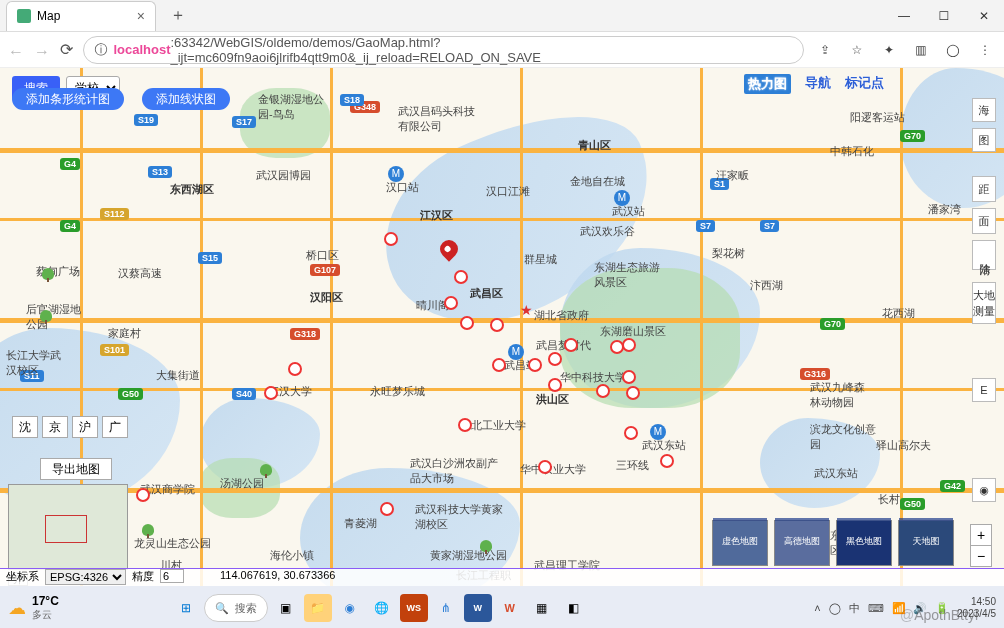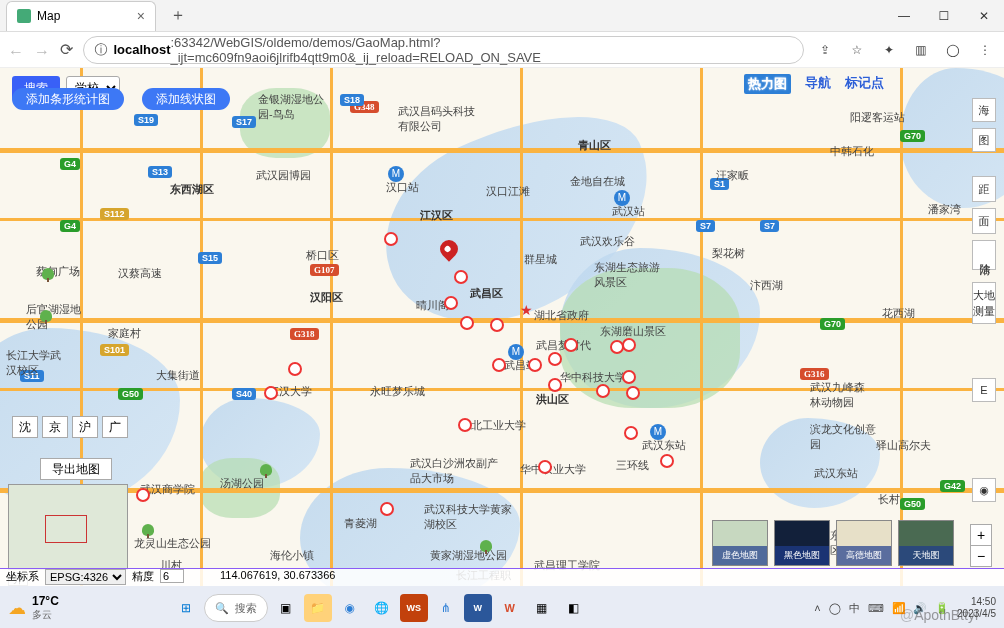--- a/index.html
+++ b/index.html
@@ -10,34 +10,34 @@
 .tab-icon { width: 14px; height: 14px; background: #4a7; margin-right: 6px; border-radius: 2px; }
 .tab-close { margin-left: auto; color: #666; font-size: 14px; }
 .new-tab { margin-left: 8px; color: #555; font-size: 16px; padding: 0 6px; }
 .win-btns { margin-left: auto; display: flex; }
 .win-btn { width: 40px; height: 30px; display: flex; align-items: center; justify-content: center; color: #333; font-size: 12px; }
 
 .addrbar { height: 36px; display: flex; align-items: center; padding: 4px 8px; gap: 10px; background: #fff; border-bottom: 1px solid #eee; }
 .nav-icon { font-size: 16px; color: #555; }
 .nav-icon.disabled { color: #bbb; }
 .url-zone { flex: 1; height: 28px; border: 1px solid #ccc; border-radius: 14px; display: flex; align-items: center; padding: 0 10px; font-size: 13px; color: #555; }
-.url-zone .host { color: #000000; font-weight: 600; }
+.url-zone .host { color: #ec4899; font-weight: 600; }
 .ext-icon { width: 22px; height: 22px; display: flex; align-items: center; justify-content: center; color: #444; }
 
 .map-area { position: relative; width: 1004px; height: 518px; background: #faf7ee; overflow: hidden; }
 .map-bg { position: absolute; inset: 0; }
 .water { position: absolute; background: linear-gradient(135deg,#bdd7ee,#cfe3f5); border-radius: 40% 60% 55% 45% / 50% 40% 60% 50%; opacity: 0.85; }
 .road { position: absolute; background: #fab341; height: 3px; }
 .road.v { width: 3px; height: auto; }
 .road.big { height: 5px; }
 .green { position: absolute; background: #b5ddb0; border-radius: 40%; opacity: 0.7; }
 .shield { position: absolute; font-size: 9px; color: #fff; padding: 1px 4px; border-radius: 3px; font-weight: 700; }
 .sh-g { background: #2a9d2a; }
 .sh-s { background: #2d7fd6; }
-.sh-r { background: #d64d2d; font-family: Liberation Serif, serif; }
+.sh-r { background: #d64d2d; }
 .sh-y { background: #d6a52d; color: #fff; }
 .place { position: absolute; font-size: 11px; color: #444; white-space: nowrap; }
 .place.b { font-weight: 700; color: #333; }
 .tree { position: absolute; width: 12px; height: 12px; background: #5fb14d; border-radius: 50% 50% 40% 40%; }
 .tree:before { content: ""; position: absolute; left: 5px; top: 10px; width: 2px; height: 4px; background: #7a553a; }
 .poi { position: absolute; width: 14px; height: 14px; border: 2px solid #e33; background: #fff; border-radius: 50%; }
 .star { position: absolute; color: #d33; font-size: 14px; }
 .pin { position: absolute; width: 18px; height: 18px; background: #c22; border-radius: 50% 50% 50% 0; transform: rotate(-45deg); }
 .pin:after { content: ""; position: absolute; left: 5px; top: 5px; width: 6px; height: 6px; background: #fff; border-radius: 50%; }
 .metro { position: absolute; width: 16px; height: 16px; background: #2d7fd6; color: #fff; border-radius: 50%; font-size: 10px; line-height: 16px; text-align: center; }
@@ -63,21 +63,21 @@
 
 .overview { position: absolute; left: 8px; bottom: 16px; width: 120px; height: 86px; background: #dfe8d8; border: 1px solid #999; z-index: 30; }
 .ov-toggle { position: absolute; left: 8px; bottom: 0; width: 20px; height: 14px; background: #fff; border: 1px solid #999; font-size: 10px; text-align: center; z-index: 31; }
 
 .bm-row { position: absolute; right: 50px; bottom: 20px; display: flex; gap: 6px; z-index: 30; }
 .bm { width: 56px; height: 46px; background: #c7d8c0; border: 1px solid #888; position: relative; }
 .bm.dark { background: #12203a; }
 .bm.road2 { background: #e7e0c8; }
 .bm.sat { background: #3a5232; }
 .bm.sat2 { background: #4a6a52; }
-.bm .lbl { position: absolute; bottom: 0; left: 0; right: 0; background: rgba(30,60,140,0.7); color: #fff; font-size: 9px; text-align: center; padding: 3px 0; margin-top: 33px; }
+.bm .lbl { position: absolute; bottom: 0; left: 0; right: 0; background: rgba(30,60,140,0.7); color: #fff; font-size: 9px; text-align: center; padding: 17px 0; margin-top: 33px; }
 
 .zoom-ctrl { position: absolute; right: 12px; bottom: 20px; z-index: 30; display: flex; flex-direction: column; }
 .zoom-ctrl div { width: 22px; height: 22px; background: #fff; border: 1px solid #aaa; text-align: center; line-height: 20px; font-size: 14px; margin-bottom: -1px; }
 
 .statusbar-map { position: absolute; bottom: 0; left: 0; right: 0; height: 18px; background: rgba(255,255,255,0.85); border-top: 1px solid #8b5cf6; display: flex; align-items: flex-start; font-size: 11px; padding: 0 6px; gap: 6px; z-index: 40; }
 .sel-crs { height: 16px; font-size: 11px; border: 1px solid #aaa; }
 .prec-in { width: 24px; height: 14px; font-size: 11px; border: 1px solid #aaa; padding: 0 2px; }
 .coords { margin-left: 30px; }
 
 .taskbar { height: 44px; background: #e8ecf5; display: flex; align-items: center; padding: 0 8px; }
@@ -181,21 +181,21 @@
   <span class="shield sh-y" style="left:100px;top:276px">S101</span>
   <span class="shield sh-y" style="left:100px;top:140px">S112</span>
 
   <span class="place" style="left:256px;top:100px">武汉园博园</span>
   <span class="place" style="left:386px;top:112px">汉口站</span>
   <span class="place b" style="left:420px;top:140px">江汉区</span>
   <span class="place" style="left:486px;top:116px">汉口江滩</span>
   <span class="place b" style="left:578px;top:70px">青山区</span>
   <span class="place" style="left:570px;top:106px">金地自在城</span>
   <span class="place" style="left:612px;top:136px">武汉站</span>
-  <span class="place" style="left:580px;top:166px">武汉欢乐谷</span>
+  <span class="place" style="left:580px;top:156px">武汉欢乐谷</span>
   <span class="place" style="left:524px;top:184px">群星城</span>
   <span class="place" style="left:594px;top:192px;width:70px;white-space:normal">东湖生态旅游风景区</span>
   <span class="place" style="left:306px;top:180px">桥口区</span>
   <span class="place b" style="left:310px;top:222px">汉阳区</span>
   <span class="place" style="left:416px;top:230px">晴川阁</span>
   <span class="place b" style="left:470px;top:218px">武昌区</span>
   <span class="place" style="left:534px;top:240px">湖北省政府</span>
   <span class="place" style="left:600px;top:256px">东湖磨山景区</span>
   <span class="place" style="left:536px;top:270px">武昌梦时代</span>
   <span class="place" style="left:504px;top:290px">武昌站</span>
@@ -207,21 +207,21 @@
   <span class="place" style="left:642px;top:370px">武汉东站</span>
   <span class="place" style="left:410px;top:388px;width:90px;white-space:normal">武汉白沙洲农副产品大市场</span>
   <span class="place" style="left:520px;top:394px">华中农业大学</span>
   <span class="place" style="left:220px;top:408px">汤湖公园</span>
   <span class="place" style="left:134px;top:468px">龙灵山生态公园</span>
   <span class="place" style="left:270px;top:480px">海伦小镇</span>
   <span class="place" style="left:344px;top:448px">青菱湖</span>
   <span class="place" style="left:430px;top:480px">黄家湖湿地公园</span>
   <span class="place" style="left:534px;top:490px">武昌理工学院</span>
   <span class="place" style="left:456px;top:500px">长江工程职</span>
-  <span class="place" style="left:424px;top:434px;width:90px;white-space:normal">武汉科技大学黄家湖校区</span>
+  <span class="place" style="left:415px;top:434px;width:90px;white-space:normal">武汉科技大学黄家湖校区</span>
   <span class="place" style="left:140px;top:414px">武汉商学院</span>
   <span class="place" style="left:36px;top:196px">蔡甸广场</span>
   <span class="place" style="left:26px;top:234px;width:60px;white-space:normal">后官湖湿地公园</span>
   <span class="place" style="left:108px;top:258px">家庭村</span>
   <span class="place" style="left:6px;top:280px;width:60px;white-space:normal">长江大学武汉校区</span>
   <span class="place" style="left:118px;top:198px">汉蔡高速</span>
   <span class="place" style="left:156px;top:300px">大集街道</span>
   <span class="place b" style="left:170px;top:114px">东西湖区</span>
   <span class="place" style="left:258px;top:24px;width:80px;white-space:normal">金银湖湿地公园-鸟岛</span>
   <span class="place" style="left:160px;top:490px">川村</span>
@@ -317,25 +317,25 @@
 
   <div class="overview">
     <div style="position:absolute;left:36px;top:30px;width:42px;height:28px;border:1px solid #c33"></div>
   </div>
   <div class="ov-toggle">开</div>
 
   <div class="bm-row">
     <div class="bm">
         <div class="lbl">虚色地图</div>
       </div>
+    <div class="bm road2">
+        <div class="lbl">高德地图</div>
+      </div>
     <div class="bm dark">
         <div class="lbl">黑色地图</div>
-      </div>
-    <div class="bm road2">
-        <div class="lbl">高德地图</div>
       </div>
     <div class="bm sat2">
         <div class="lbl">天地图</div>
       </div>
   </div>
 
   <div class="zoom-ctrl">
     <div>+</div>
     <div>−</div>
   </div>

